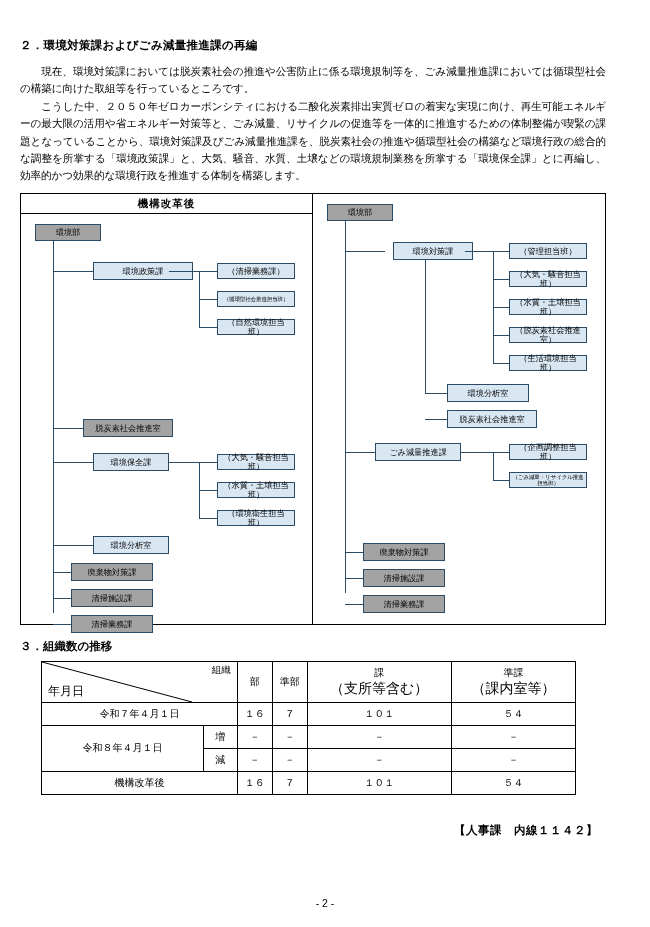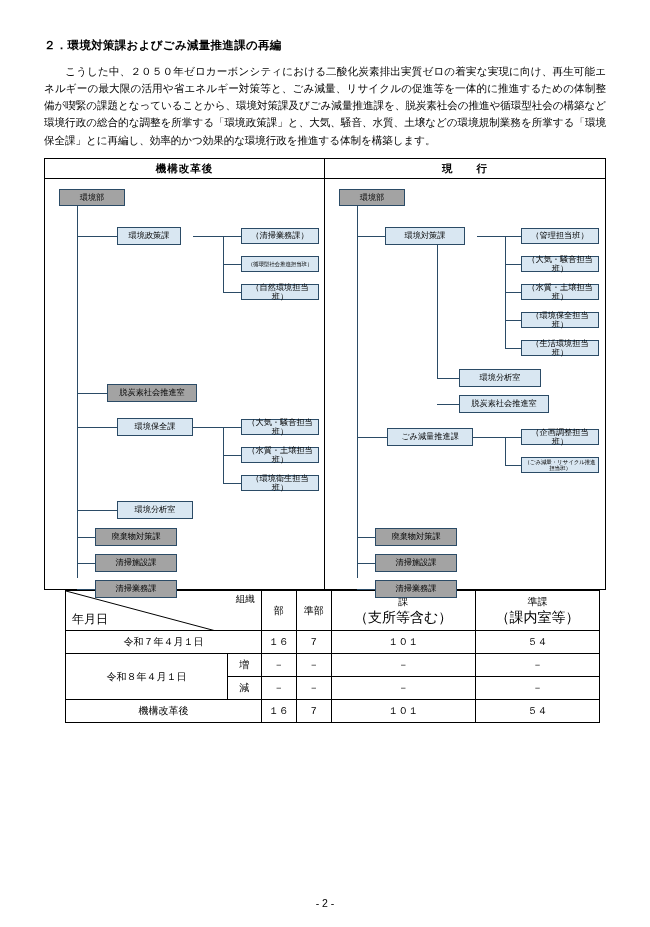--- a/index.html
+++ b/index.html
@@ -12,21 +12,21 @@
     height: 927px;
     position: relative;
     font-family: "Liberation Sans", sans-serif;
     color: #000;
     overflow: hidden;
   }
   .page {
     position: relative;
     width: 650px;
     height: 927px;
-    padding: 30px 44px 0 44px;
+    padding: 30px 44px 0 20px;
   }
 
   
   .sec-head {
     font-size: 11.5px;
     font-weight: bold;
     letter-spacing: 0.3px;
     margin: 8px 0 10px 0;
   }
   .para {
@@ -151,34 +151,35 @@
     font-size: 10.5px;
   }
 </style>
 </head>
 <body>
 
 <div class="page">
 
   <div class="sec-head">２．環境対策課およびごみ減量推進課の再編</div>
 
+  <p class="para indent">現在、環境対策課においては脱炭素社会の推進や公害防止に係る環境規制等を、ごみ減量推進課においては循環型社会の構築に向けた取組等を行っているところです。</p>
   <p class="para indent">こうした中、２０５０年ゼロカーボンシティにおける二酸化炭素排出実質ゼロの着実な実現に向け、再生可能エネルギーの最大限の活用や省エネルギー対策等と、ごみ減量、リサイクルの促進等を一体的に推進するための体制整備が喫緊の課題となっていることから、環境対策課及びごみ減量推進課を、脱炭素社会の推進や循環型社会の構築など環境行政の総合的な調整を所掌する「環境政策課」と、大気、騒音、水質、土壌などの環境規制業務を所掌する「環境保全課」とに再編し、効率的かつ効果的な環境行政を推進する体制を構築します。</p>
 
   <div class="chart-wrap">
 
     <div class="chart-col left">
       <div class="col-head">機構改革後</div>
       <div class="canvas">
 
         <div class="node plain" style="left:14px; top:10px; width:66px; height:17px;">環境部</div>
 
         <div class="line v" style="left:32px; top:27px; height:372px;"></div>
 
         <div class="line h" style="left:32px; top:57px; width:40px;"></div>
-        <div class="node" style="left:72px; top:48px; width:64px; height:18px;">環境政策課</div>
+        <div class="node" style="left:72px; top:48px; width:100px; height:18px;">環境政策課</div>
         <div class="line h" style="left:148px; top:57px; width:30px;"></div>
         <div class="line v" style="left:178px; top:57px; height:56px;"></div>
 
         <div class="line h" style="left:178px; top:57px; width:18px;"></div>
         <div class="node" style="left:196px; top:49px; width:78px; height:16px;">（清掃業務課）</div>
 
         <div class="line h" style="left:178px; top:85px; width:18px;"></div>
         <div class="node tiny" style="left:196px; top:77px; width:78px; height:16px;">（循環型社会推進担当班）</div>
 
         <div class="line h" style="left:178px; top:113px; width:18px;"></div>
@@ -210,42 +211,41 @@
         <div class="line h" style="left:32px; top:384px; width:18px;"></div>
         <div class="node plain" style="left:50px; top:375px; width:82px; height:18px;">清掃施設課</div>
 
         <div class="line h" style="left:32px; top:410px; width:18px;"></div>
         <div class="node plain" style="left:50px; top:401px; width:82px; height:18px;">清掃業務課</div>
 
       </div>
     </div>
 
     <div class="chart-col right">
-      <div class="col-head">現　　行</div>
       <div class="canvas">
 
         <div class="node plain" style="left:14px; top:10px; width:66px; height:17px;">環境部</div>
         <div class="line v" style="left:32px; top:27px; height:372px;"></div>
 
         <div class="line h" style="left:32px; top:57px; width:40px;"></div>
-        <div class="node" style="left:60px; top:48px; width:80px; height:18px;">環境対策課</div>
+        <div class="node" style="left:80px; top:48px; width:80px; height:18px;">環境対策課</div>
         <div class="line h" style="left:152px; top:57px; width:28px;"></div>
         <div class="line v" style="left:180px; top:57px; height:112px;"></div>
 
         <div class="line h" style="left:180px; top:57px; width:16px;"></div>
         <div class="node" style="left:196px; top:49px; width:78px; height:16px;">（管理担当班）</div>
 
         <div class="line h" style="left:180px; top:85px; width:16px;"></div>
         <div class="node" style="left:196px; top:77px; width:78px; height:16px;">（大気・騒音担当班）</div>
 
         <div class="line h" style="left:180px; top:113px; width:16px;"></div>
         <div class="node" style="left:196px; top:105px; width:78px; height:16px;">（水質・土壌担当班）</div>
 
         <div class="line h" style="left:180px; top:141px; width:16px;"></div>
-        <div class="node" style="left:196px; top:133px; width:78px; height:16px;">（環境保全担当班）</div>
+        <div class="node" style="left:196px; top:133px; width:78px; height:16px;">（脱炭素社会推進室）</div>
 
         <div class="line h" style="left:180px; top:169px; width:16px;"></div>
         <div class="node" style="left:196px; top:161px; width:78px; height:16px;">（生活環境担当班）</div>
 
         <div class="line v" style="left:112px; top:66px; height:133px;"></div>
         <div class="line h" style="left:112px; top:199px; width:22px;"></div>
         <div class="node" style="left:134px; top:190px; width:82px; height:18px;">環境分析室</div>
         <div class="line h" style="left:112px; top:225px; width:22px;"></div>
         <div class="node" style="left:134px; top:216px; width:90px; height:18px;">脱炭素社会推進室</div>
 
@@ -266,20 +266,21 @@
         <div class="line h" style="left:32px; top:384px; width:18px;"></div>
         <div class="node plain" style="left:50px; top:375px; width:82px; height:18px;">清掃施設課</div>
 
         <div class="line h" style="left:32px; top:410px; width:18px;"></div>
         <div class="node plain" style="left:50px; top:401px; width:82px; height:18px;">清掃業務課</div>
 
       </div>
     </div>
   </div>
 
+  <div class="sec3-head">３．組織数の推移</div>
 
   <table class="stats">
     <tbody>
         <tr>
       <td class="corner-cell" colspan="2">
         <div class="diag">
           <svg width="150" height="40" viewBox="0 0 150 40">
                 <line x1="0" y1="0" x2="150" y2="40" stroke="#000" stroke-width="1"></line>
               </svg>
         </div>
@@ -326,15 +327,16 @@
     <tr>
       <td colspan="2">機構改革後</td>
       <td>１６</td>
       <td>７</td>
       <td>１０１</td>
       <td>５４</td>
     </tr>
   </tbody>
     </table>
 
+  <div class="sign">【人事課　内線１１４２】</div>
 
   <div class="pagenum">- 2 -</div>
 </div>
 
 </body></html>

